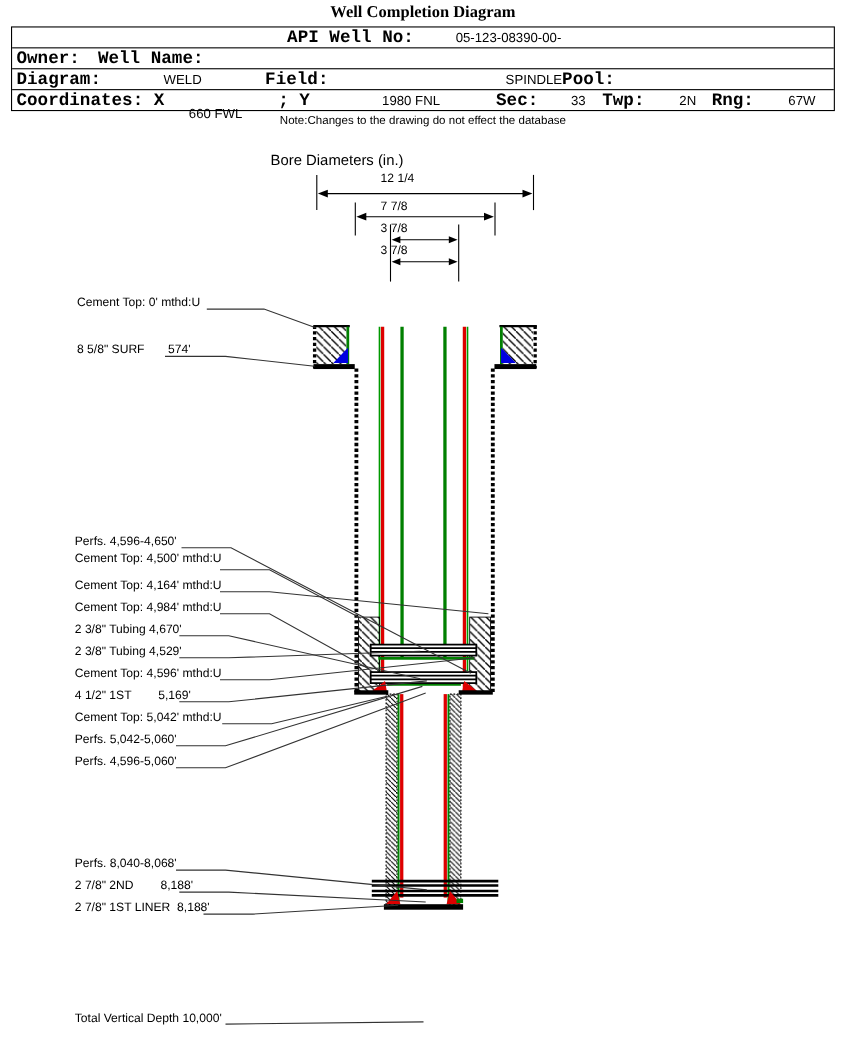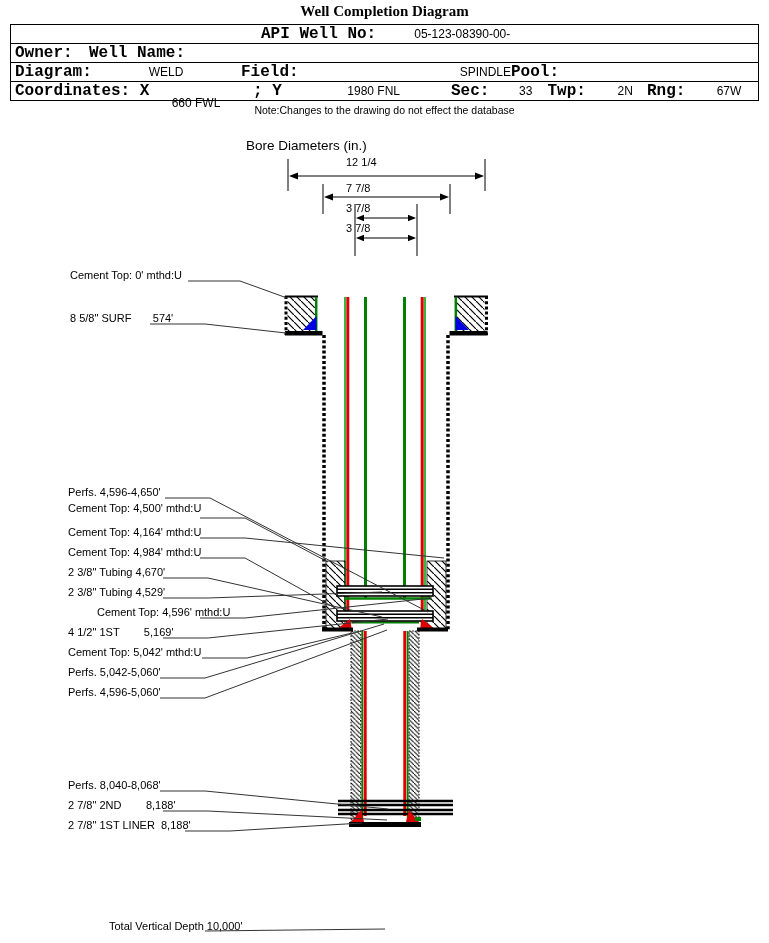--- a/index.html
+++ b/index.html
@@ -216,22 +216,22 @@
 </svg>
 
 <div class="ann" style="left:70px; top:269px;">Cement Top: 0' mthd:U</div>
 <div class="ann" style="left:70px; top:312px;">8 5/8" SURF       574'</div>
 <div class="ann" style="left:68px; top:486px;">Perfs. 4,596-4,650'</div>
 <div class="ann" style="left:68px; top:478px;margin-top:24px;">Cement Top: 4,500' mthd:U</div>
 <div class="ann" style="left:68px; top:526px;">Cement Top: 4,164' mthd:U</div>
 <div class="ann" style="left:68px; top:546px;">Cement Top: 4,984' mthd:U</div>
 <div class="ann" style="left:68px; top:566px;">2 3/8" Tubing 4,670'</div>
 <div class="ann" style="left:68px; top:586px;">2 3/8" Tubing 4,529'</div>
-<div class="ann" style="left:68px; top:606px;margin-left:29px;">Cement Top: 4,596' mthd:U</div>
+<div class="ann" style="left:68px; top:606px;">Cement Top: 4,596' mthd:U</div>
 <div class="ann" style="left:68px; top:626px;">4 1/2" 1ST        5,169'</div>
 <div class="ann" style="left:68px; top:646px;">Cement Top: 5,042' mthd:U</div>
 <div class="ann" style="left:68px; top:666px;">Perfs. 5,042-5,060'</div>
 <div class="ann" style="left:68px; top:686px;">Perfs. 4,596-5,060'</div>
 <div class="ann" style="left:68px; top:779px;">Perfs. 8,040-8,068'</div>
 <div class="ann" style="left:68px; top:799px;">2 7/8" 2ND        8,188'</div>
 <div class="ann" style="left:68px; top:819px;">2 7/8" 1ST LINER  8,188'</div>
 
-<div class="ann" style="left:68px; top:920px;margin-left:41px;">Total Vertical Depth 10,000'</div>
+<div class="ann" style="left:68px; top:920px;">Total Vertical Depth 10,000'</div>
 
 </body></html>

